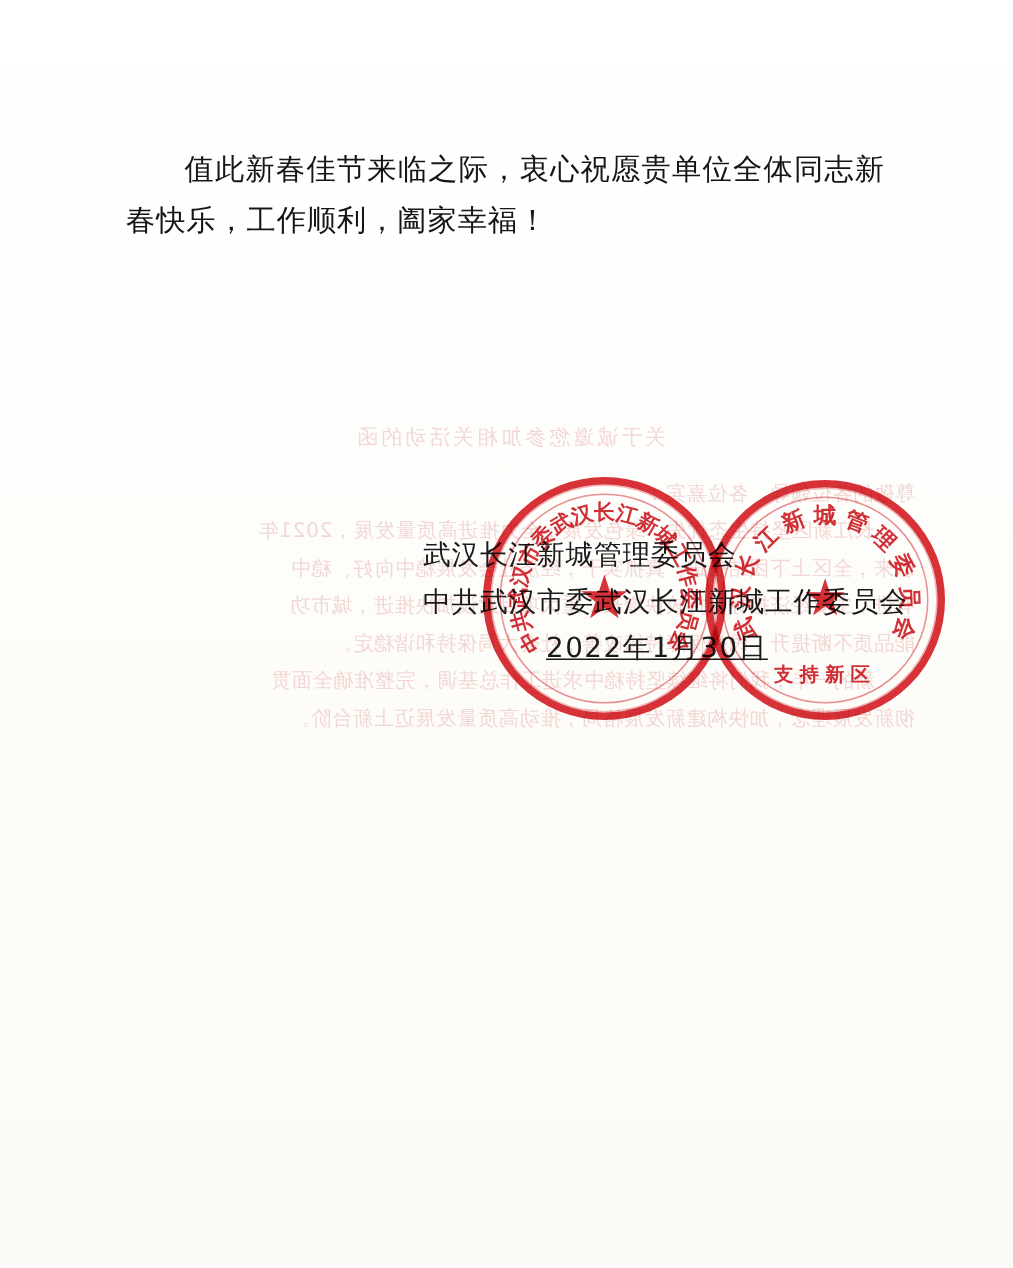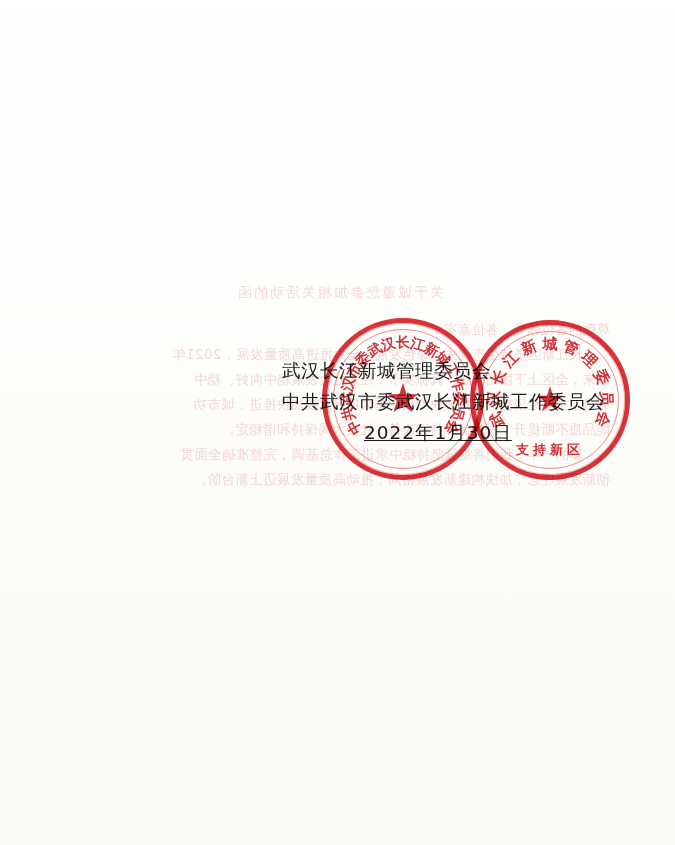--- a/index.html
+++ b/index.html
@@ -175,20 +175,21 @@
     <div class="b-line">尊敬的各位领导、各位嘉宾：</div>
     <div class="b-line b-ind">长江新区坚持生态优先、绿色发展，全力推进高质量发展，2021年</div>
     <div class="b-line">以来，全区上下团结奋进、真抓实干，经济社会发展稳中向好、稳中</div>
     <div class="b-line">有进，主要经济指标保持较快增长，重大项目建设加快推进，城市功</div>
     <div class="b-line">能品质不断提升，民生保障持续改善，社会大局保持和谐稳定。</div>
     <div class="b-line b-ind">新的一年，我们将继续坚持稳中求进工作总基调，完整准确全面贯</div>
     <div class="b-line">彻新发展理念，加快构建新发展格局，推动高质量发展迈上新台阶。</div>
   </div>
 
   <div class="doc-body">
+    <p class="para indent">值此新春佳节来临之际，衷心祝愿贵单位全体同志新春快乐，工作顺利，阖家幸福！</p>
   </div>
 
   <div class="signature">
     <div class="sig-line">武汉长江新城管理委员会</div>
     <div class="sig-line">中共武汉市委武汉长江新城工作委员会</div>
     <div class="sig-line date">2022年1月30日</div>
   </div>
 
   <div class="seal seal-left">
     <div class="seal-inner-ring"></div>

